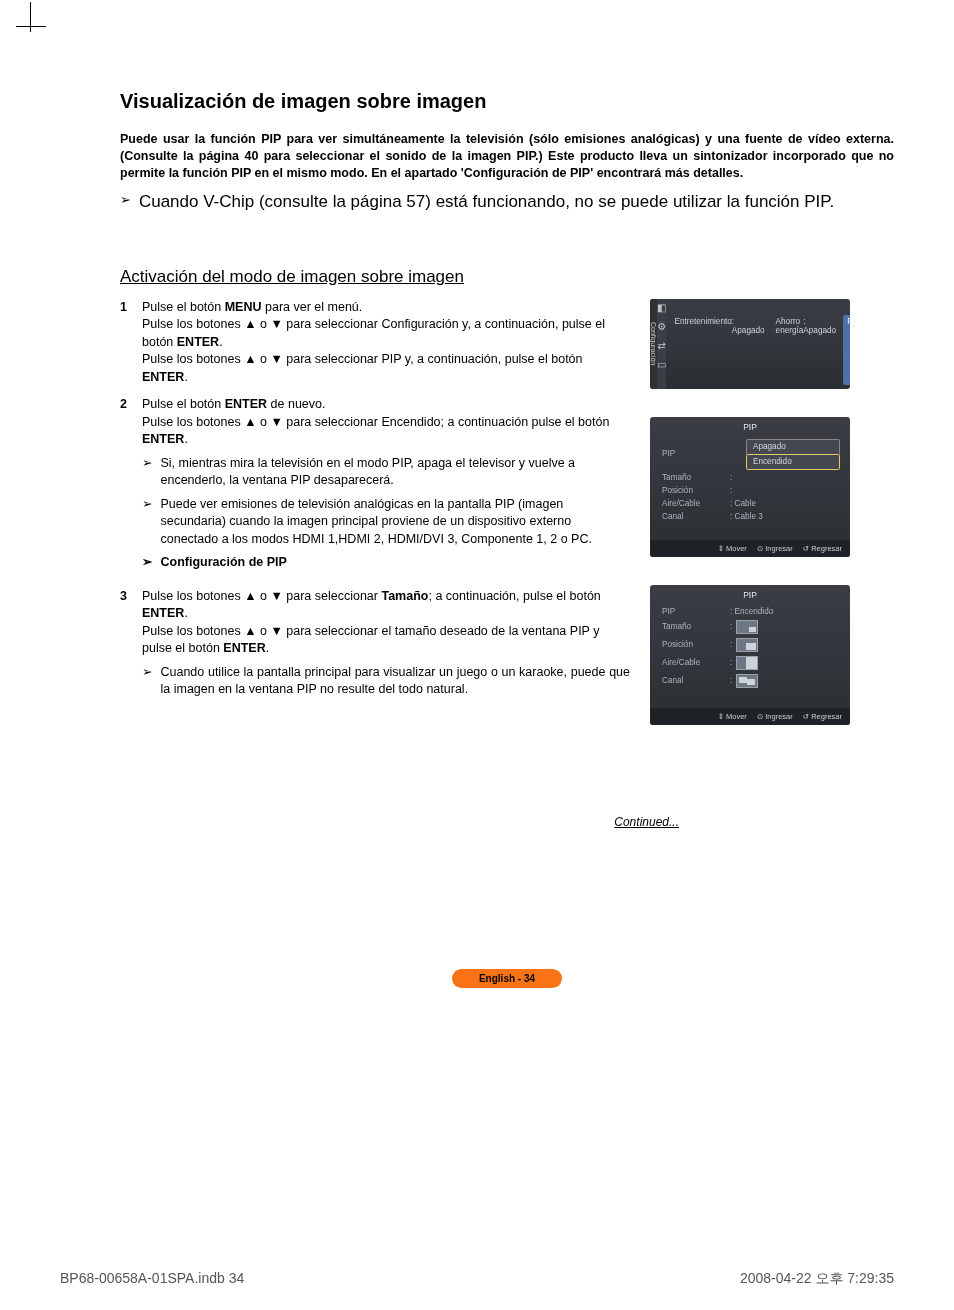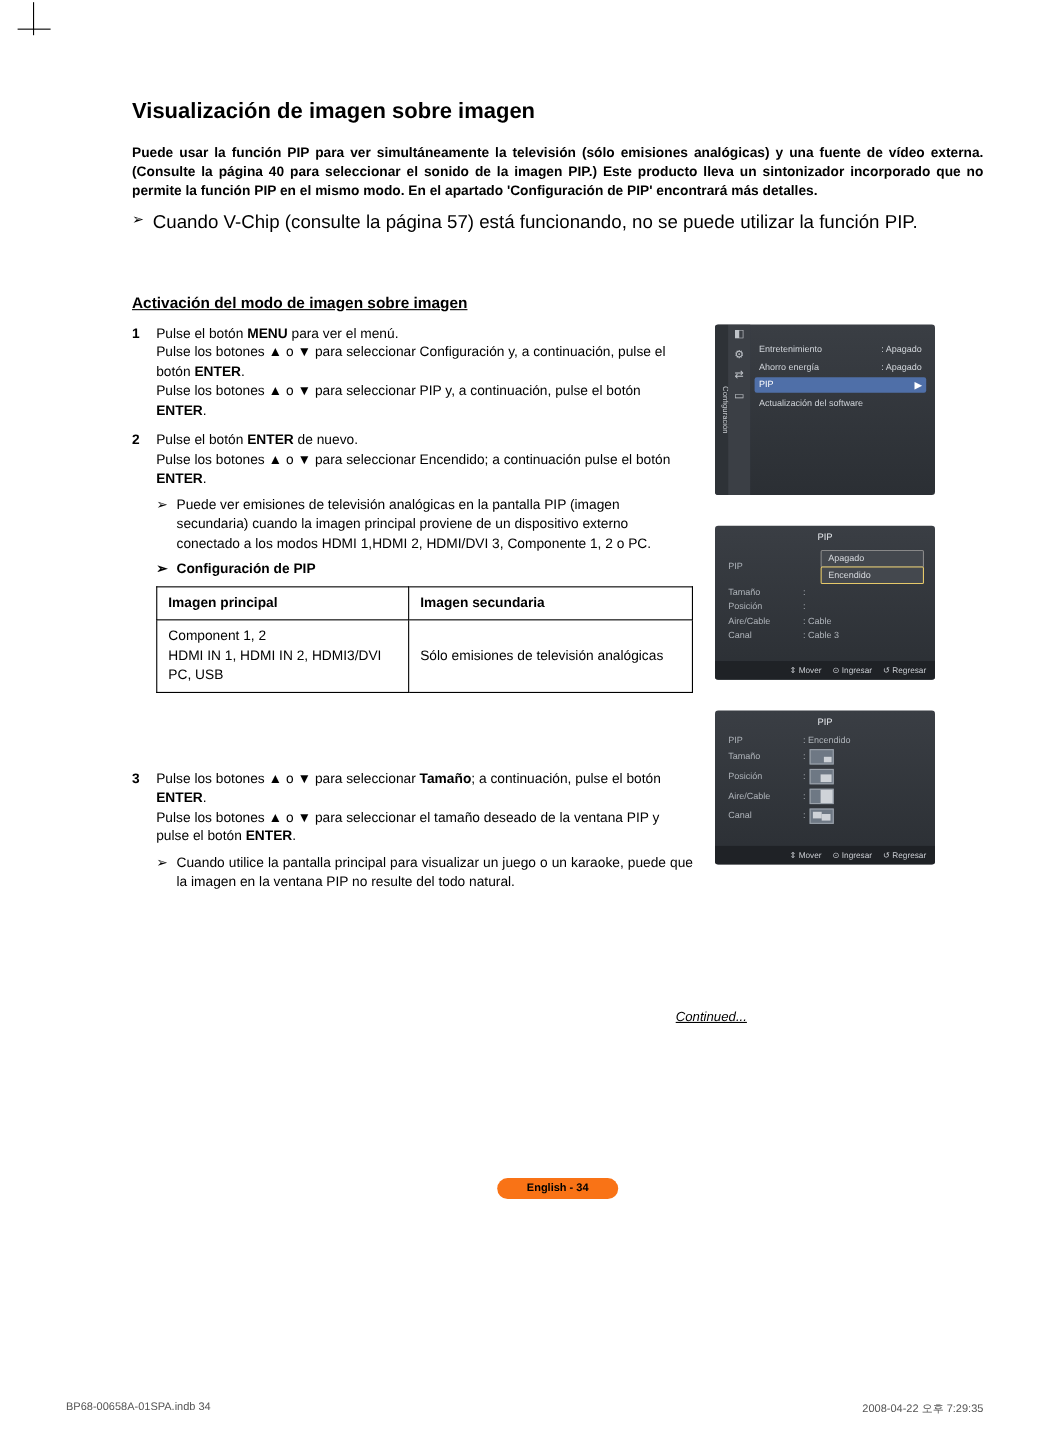--- a/index.html
+++ b/index.html
@@ -28,22 +28,22 @@
     font-size: 17px;
     margin-bottom: 55px;
     display: flex;
   }
   .arrow-note::before {
     content: "➢";
     margin-right: 8px;
     font-size: 13px;
   }
   .section-title {
-    font-size: 14px;
-    font-weight: bold;
+    font-size: 17px;
+    font-weight: normal;
     text-decoration: underline;
     margin-bottom: 12px;
   }
   .columns {
     display: flex;
     gap: 20px;
   }
   .left-col { flex: 1; max-width: 510px; }
   .right-col { width: 200px; display: flex; flex-direction: column; gap: 28px; }
 
@@ -110,21 +110,21 @@
   .osd-icons {
     width: 20px;
     background: #3b3f45;
     display:flex;
     flex-direction:column;
     align-items:center;
     padding-top:4px;
     gap:9px;
   }
   .osd-icons span { font-size:10px; color:#c0c4c9; line-height:1;}
-  .osd-rows { flex:1; padding: 16px 8px 4px 4px; display:flex; flex-direction:column; gap:3px;}
+  .osd-rows { flex:1; padding: 16px 8px 4px 4px; display:flex; flex-direction:row; gap:3px;}
   .osd-row { display:flex; justify-content:space-between; padding:2px 4px; border-radius:2px;}
   .osd-row.hl { background:#4f6fa8; color:#fff;}
   .osd-row .r-arrow { color:#fff; font-weight:bold; margin-left:4px; }
   .osd-title { text-align:center; padding:5px 0 3px; font-size:8.5px; color:#e2e5e9; }
   .osd-body { padding: 4px 10px 6px 12px; display:flex; flex-direction:column; gap:4px; min-height:105px;}
   .osd-line { display:flex; align-items:center; }
   .osd-line .lbl { width:68px; color:#aeb3b9;}
   .osd-line .val { color:#aeb3b9;}
   .osd-line .colon { margin-right:4px; color:#aeb3b9;}
   .osd-drop {
@@ -182,21 +182,21 @@
     background:#f97316;
     border-radius:11px;
     padding:4px 0;
   }
   .footer {
     position:absolute;
     bottom:22px;
     left:60px; right:60px;
     display:flex;
     justify-content:space-between;
-    font-size:10px;
+    font-size:14px;
     color:#555;
   }
   .crop-tl, .crop-br {
     position:absolute;
     width:30px; height:30px;
   }
   .crop-tl { top:2px; left:30px; border-left:1px solid #000;}
   .crop-tl::after{content:"";position:absolute;top:24px;left:-15px;width:30px;border-top:1px solid #000;}
 </style>
 </head>
@@ -225,40 +225,29 @@
         <span>Pulse los botones ▲ o ▼ para seleccionar PIP y, a continuación, pulse el botón </span><strong>ENTER</strong><span>.</span>
       </div>
     </div>
 
     <div class="step">
       <div class="step-num">2</div>
       <div class="step-body">
         <span>Pulse el botón </span><strong>ENTER</strong><span> de nuevo.</span><br>
         <span>Pulse los botones ▲ o ▼ para seleccionar Encendido; a continuación pulse el botón </span><strong>ENTER</strong><span>.</span>
         <div class="sub">
+            <span>Si, mientras mira la televisión en el modo PIP, apaga el televisor y vuelve a encenderlo, la ventana PIP desaparecerá.</span>
+          </div>
+        <div class="sub">
             <span>Puede ver emisiones de televisión analógicas en la pantalla PIP (imagen secundaria) cuando la imagen principal proviene de un dispositivo externo conectado a los modos HDMI 1,HDMI 2, HDMI/DVI 3, Componente 1, 2 o PC.</span>
           </div>
         <div class="sub bold">
             <span>Configuración de PIP</span>
           </div>
 
-        <table class="pip-table">
-          <tbody>
-              <tr>
-            <th>Imagen principal</th>
-            <th>Imagen secundaria</th>
-          </tr>
-          <tr>
-            <td style="white-space:pre-line">Component 1, 2
-HDMI IN 1, HDMI IN 2, HDMI3/DVI
-PC, USB</td>
-            <td>Sólo emisiones de televisión analógicas</td>
-          </tr>
-        </tbody>
-          </table>
       </div>
     </div>
 
 
     <div class="step">
       <div class="step-num">3</div>
       <div class="step-body">
         <span>Pulse los botones ▲ o ▼ para seleccionar </span><strong>Tamaño</strong><span>; a continuación, pulse el botón </span><strong>ENTER</strong><span>.</span><br>
         <span>Pulse los botones ▲ o ▼ para seleccionar el tamaño deseado de la ventana PIP y pulse el botón </span><strong>ENTER</strong><span>.</span>
         <div class="sub justify">

